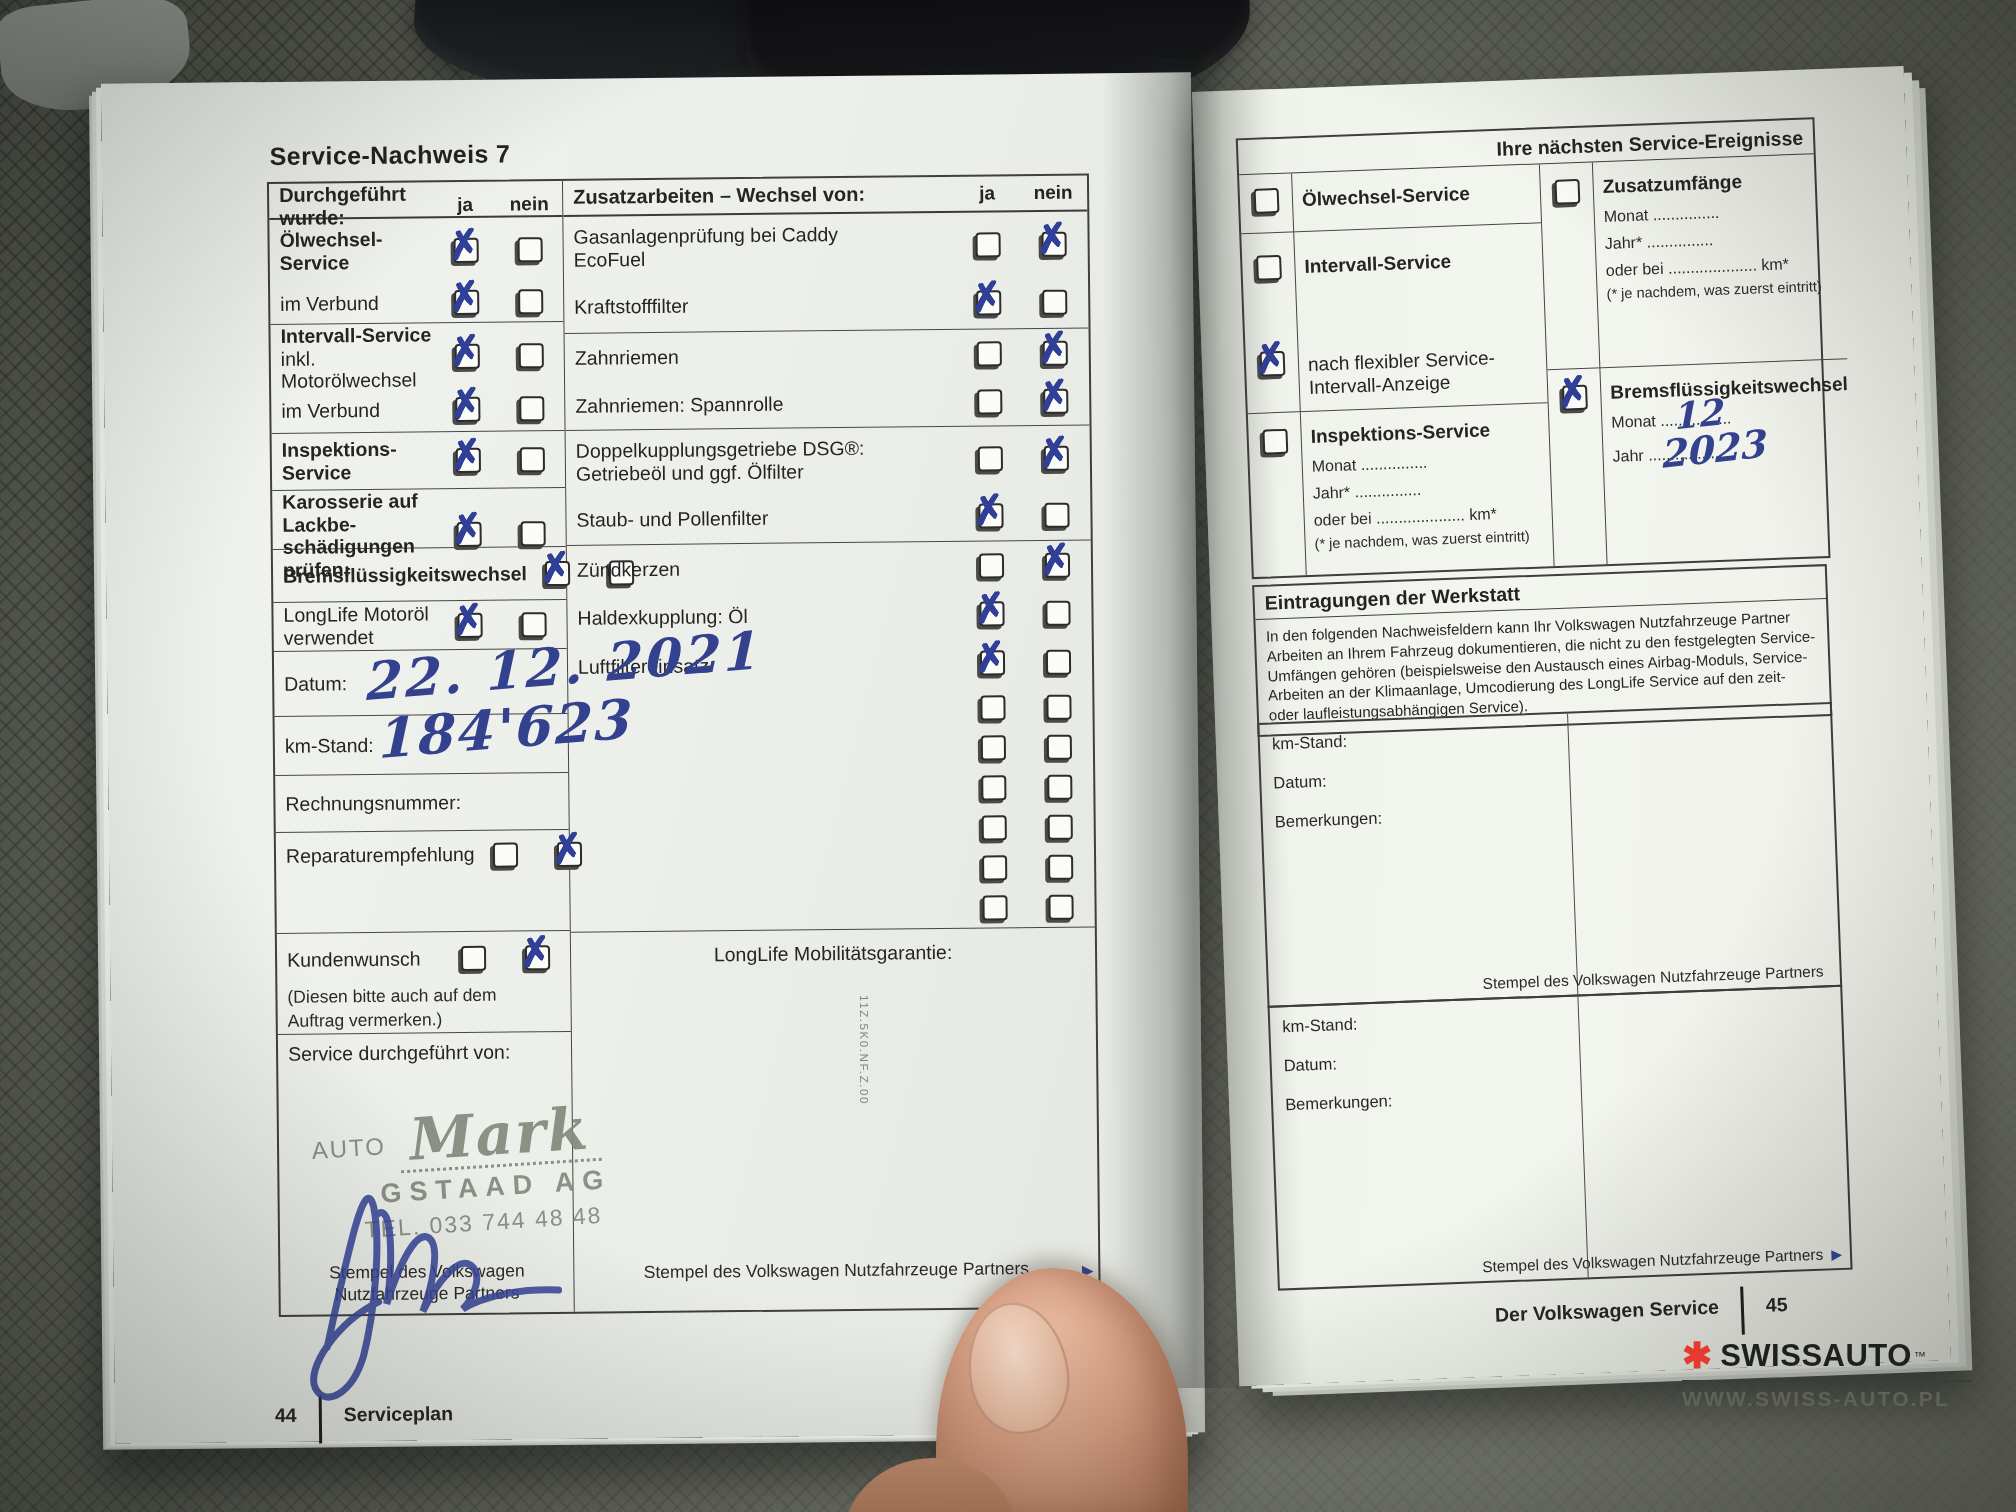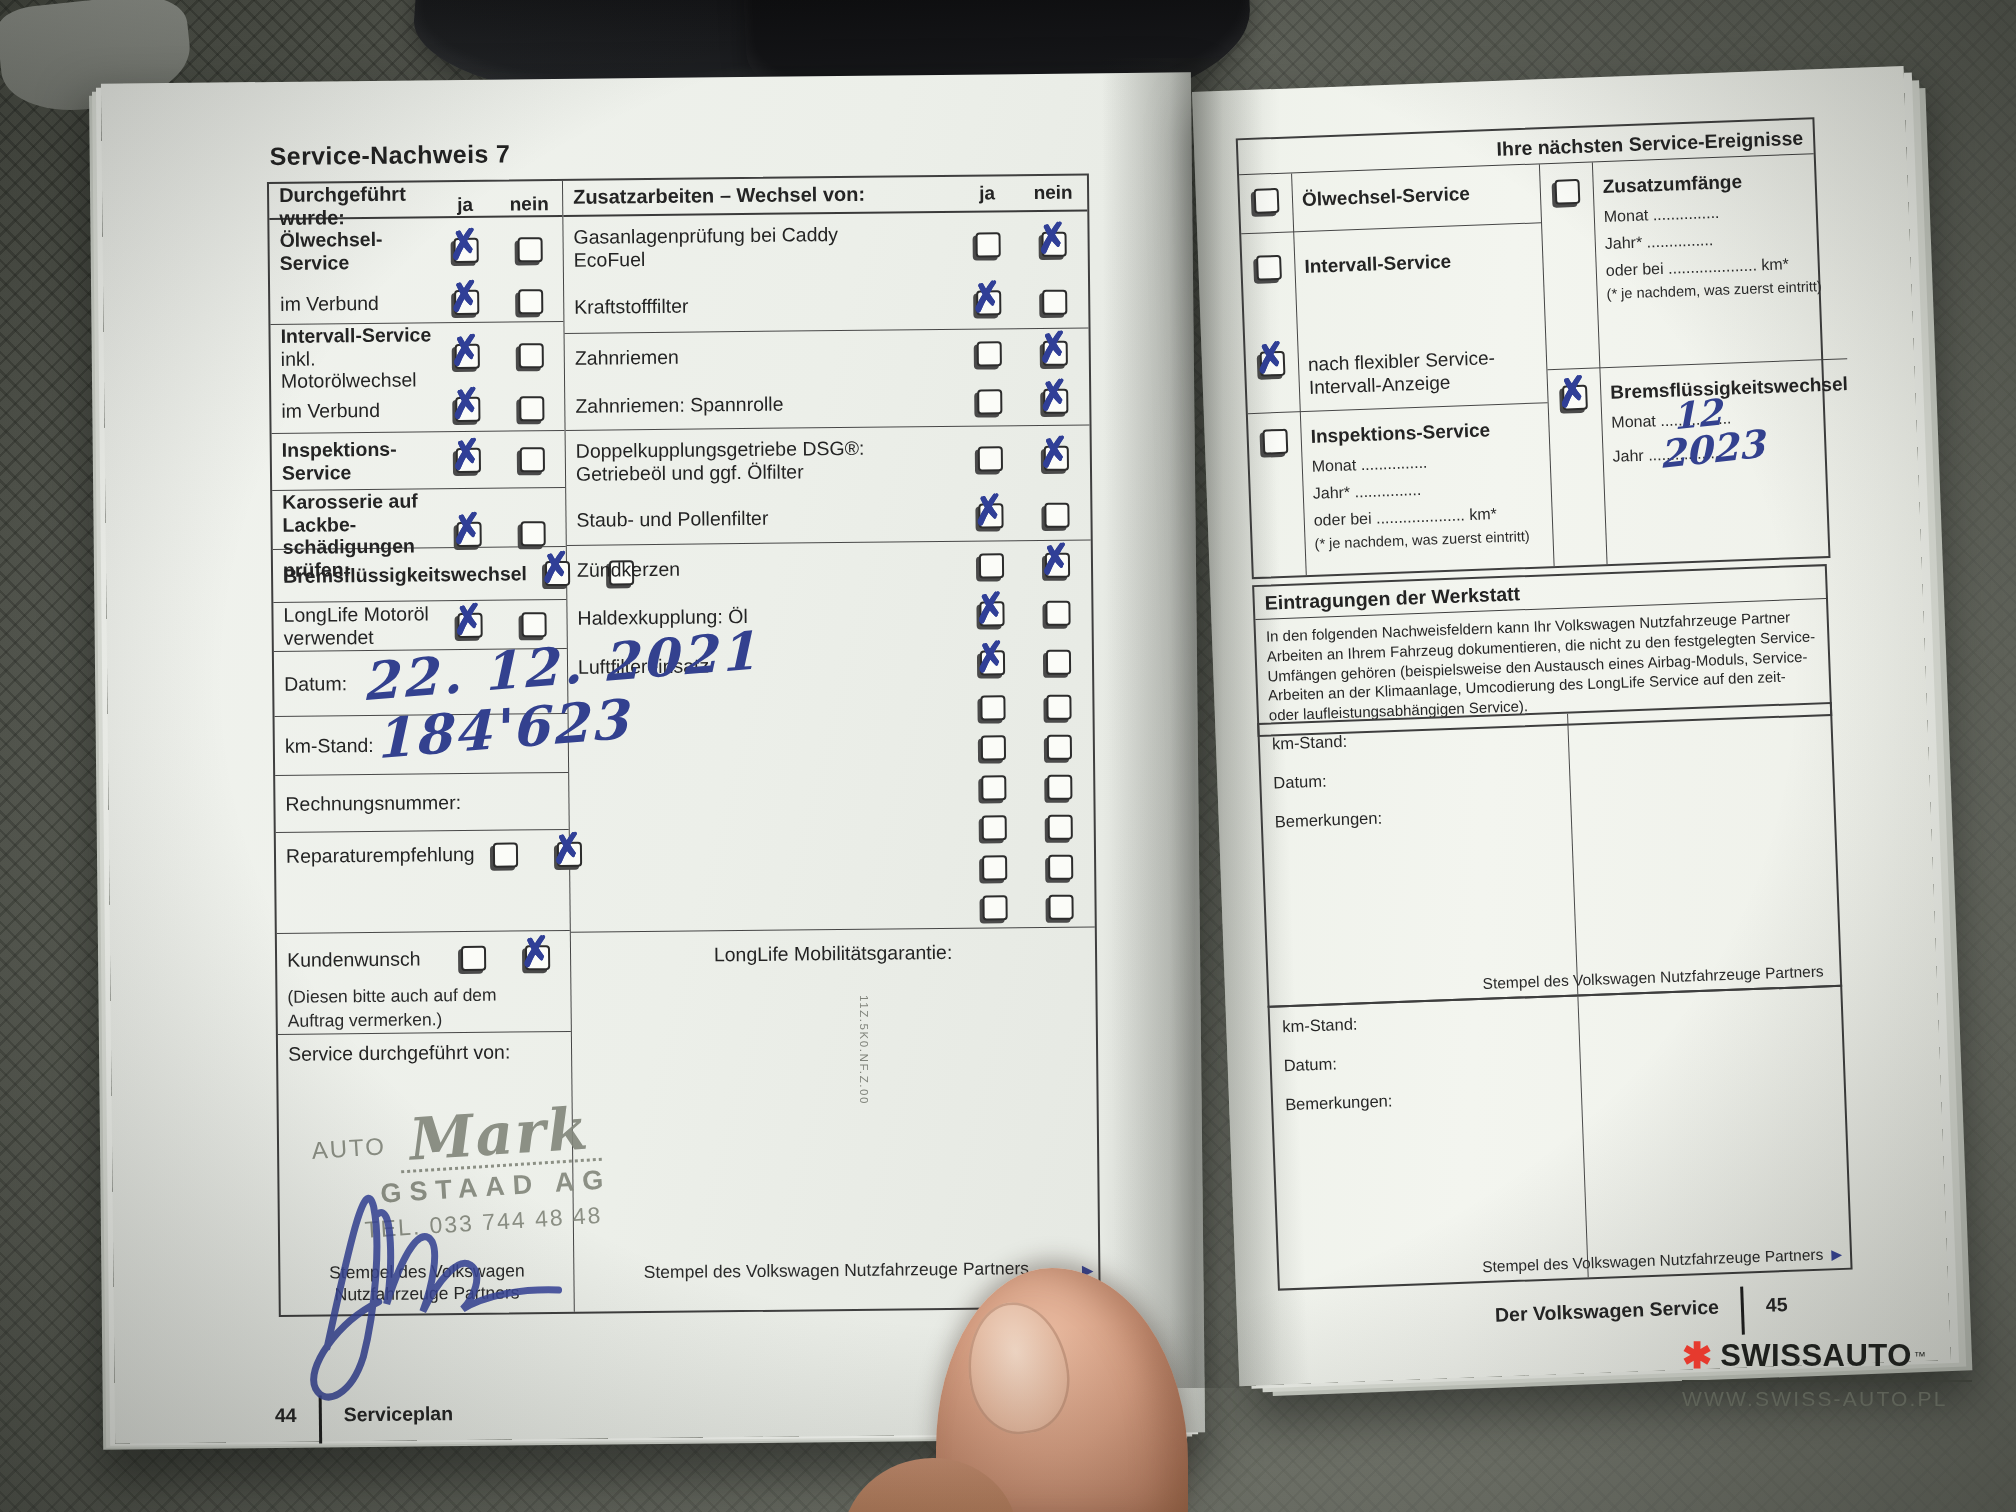--- a/index.html
+++ b/index.html
@@ -116,21 +116,21 @@
     background:radial-gradient(ellipse at 50% 38%, #efd6c4 0%, #e2b89f 62%, #d2a288 100%);
     border-radius:50% 50% 46% 46% / 56% 56% 44% 44%;
     box-shadow:inset 0 0 0 2.5px rgba(165,115,92,.45);}
   .finger2{position:absolute;left:842px;top:1458px;width:175px;height:90px;z-index:8;
     background:linear-gradient(180deg,#c08a6d,#a9734f);border-radius:52% 48% 0 0 / 95% 85% 0 0;}
   .watermark{position:absolute;left:1682px;top:1338px;z-index:10;width:290px;}
   .wm-row{display:flex;align-items:center;}
   .wm-star{color:#e63a2e;font-size:36px;line-height:1;margin-right:8px;font-weight:700;}
   .wm-brand{font-size:31px;font-weight:700;color:#1e201d;letter-spacing:.5px;}
   .wm-tm{font-size:12px;color:#1e201d;vertical-align:top;margin-left:2px;}
-  .wm-url{margin-top:6px;border-top:2.5px solid #3b3e37;padding-top:5px;font-size:21px;font-weight:400;
+  .wm-url{margin-top:6px;border-top:2.5px solid #3b3e37;padding-top:5px;font-size:21px;font-weight:700;
     letter-spacing:2.2px;color:rgba(96,100,90,.95);}
   .vignette{position:absolute;inset:0;z-index:9;pointer-events:none;
     background:radial-gradient(ellipse at 50% 45%, rgba(0,0,0,0) 55%, rgba(16,18,14,.36) 100%);}
 </style>
 </head>
 <body>
 
 <div class="stage">
   <div class="seat-pattern"></div>
   <div class="blob blob1"></div>

